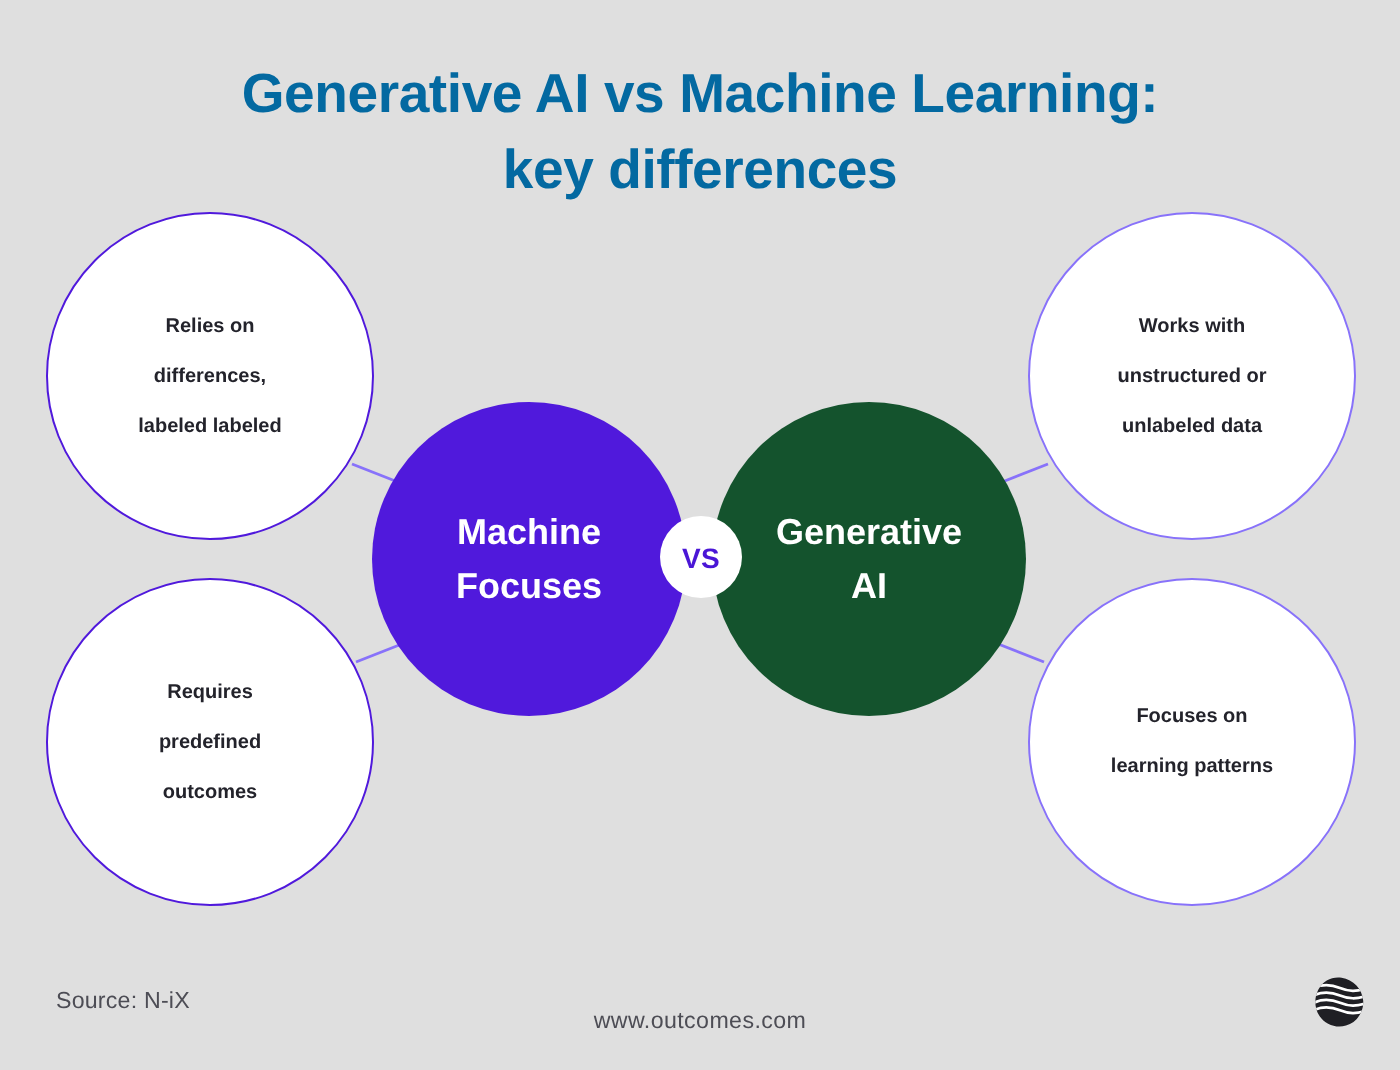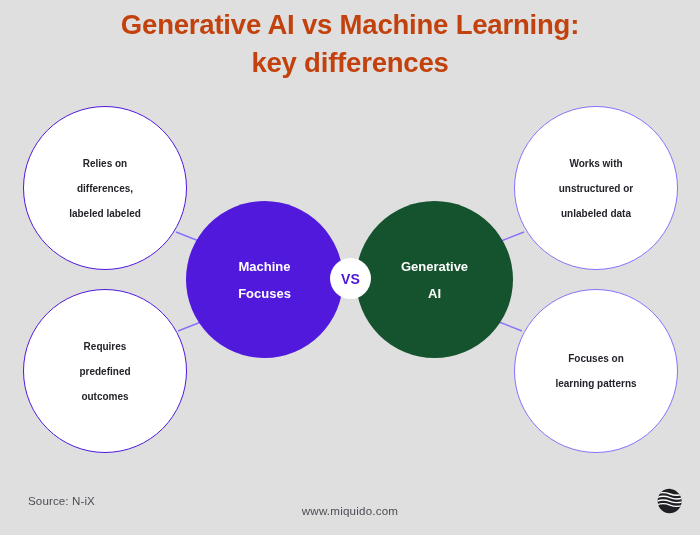--- a/index.html
+++ b/index.html
@@ -14,24 +14,24 @@
     background: #dfdfdf;
     overflow: hidden;
     font-family: "Liberation Sans", sans-serif;
     -webkit-font-smoothing: antialiased;
   }
 
   
   .title {
     position: absolute;
     left: 0;
-    top: 6px;
+    top: 28px;
     width: 700px;
     text-align: center;
-    color: #c2410c;
+    color: #0369a1;
     font-size: 27.5px;
     font-weight: 600;
     line-height: 38px;
     letter-spacing: -0.2px;
   }
   .title .line { display: block; }
 
   
   #connectors {
     position: absolute;
@@ -78,21 +78,21 @@
     left: 186px;
     top: 201px;
   }
   .center-circle.genai {
     background: #14532d;
     left: 356px;
     top: 201px;
   }
   .center-circle .ctext {
     color: #ffffff;
-    font-size: 13px;
+    font-size: 18px;
     font-weight: 700;
     line-height: 27px;
     width: 140px;
   }
 
   #circle-tl { left: 23px;  top: 106px; }
   #circle-bl { left: 23px;  top: 289px; }
   #circle-tr { left: 514px; top: 106px; }
   #circle-br { left: 514px; top: 289px; }
 
@@ -203,21 +203,21 @@
       <span class="line">Generative</span><br>
       <span class="line">AI</span>
     </div>
   </div>
 
   <div class="vs-badge">
     <span>VS</span>
   </div>
 
   <div class="footer-source">Source: N-iX</div>
-  <div class="footer-site">www.miquido.com</div>
+  <div class="footer-site">www.outcomes.com</div>
 
   <svg class="brand-logo" viewBox="0 0 28 28" xmlns="http://www.w3.org/2000/svg">
     <defs>
       <clipPath id="logoClip">
         <path d="M4.2 7.8 C6.6 3.2 11.2 1.2 15.8 1.9 C21.6 2.7 26.2 7.6 26.6 13.4
                  C27.0 19.0 23.4 24.2 18.0 25.8 C13.0 27.3 7.4 25.2 4.6 20.8
                  C2.2 17.0 2.0 11.9 4.2 7.8 Z"></path>
       </clipPath>
     </defs>
     <g clip-path="url(#logoClip)">

